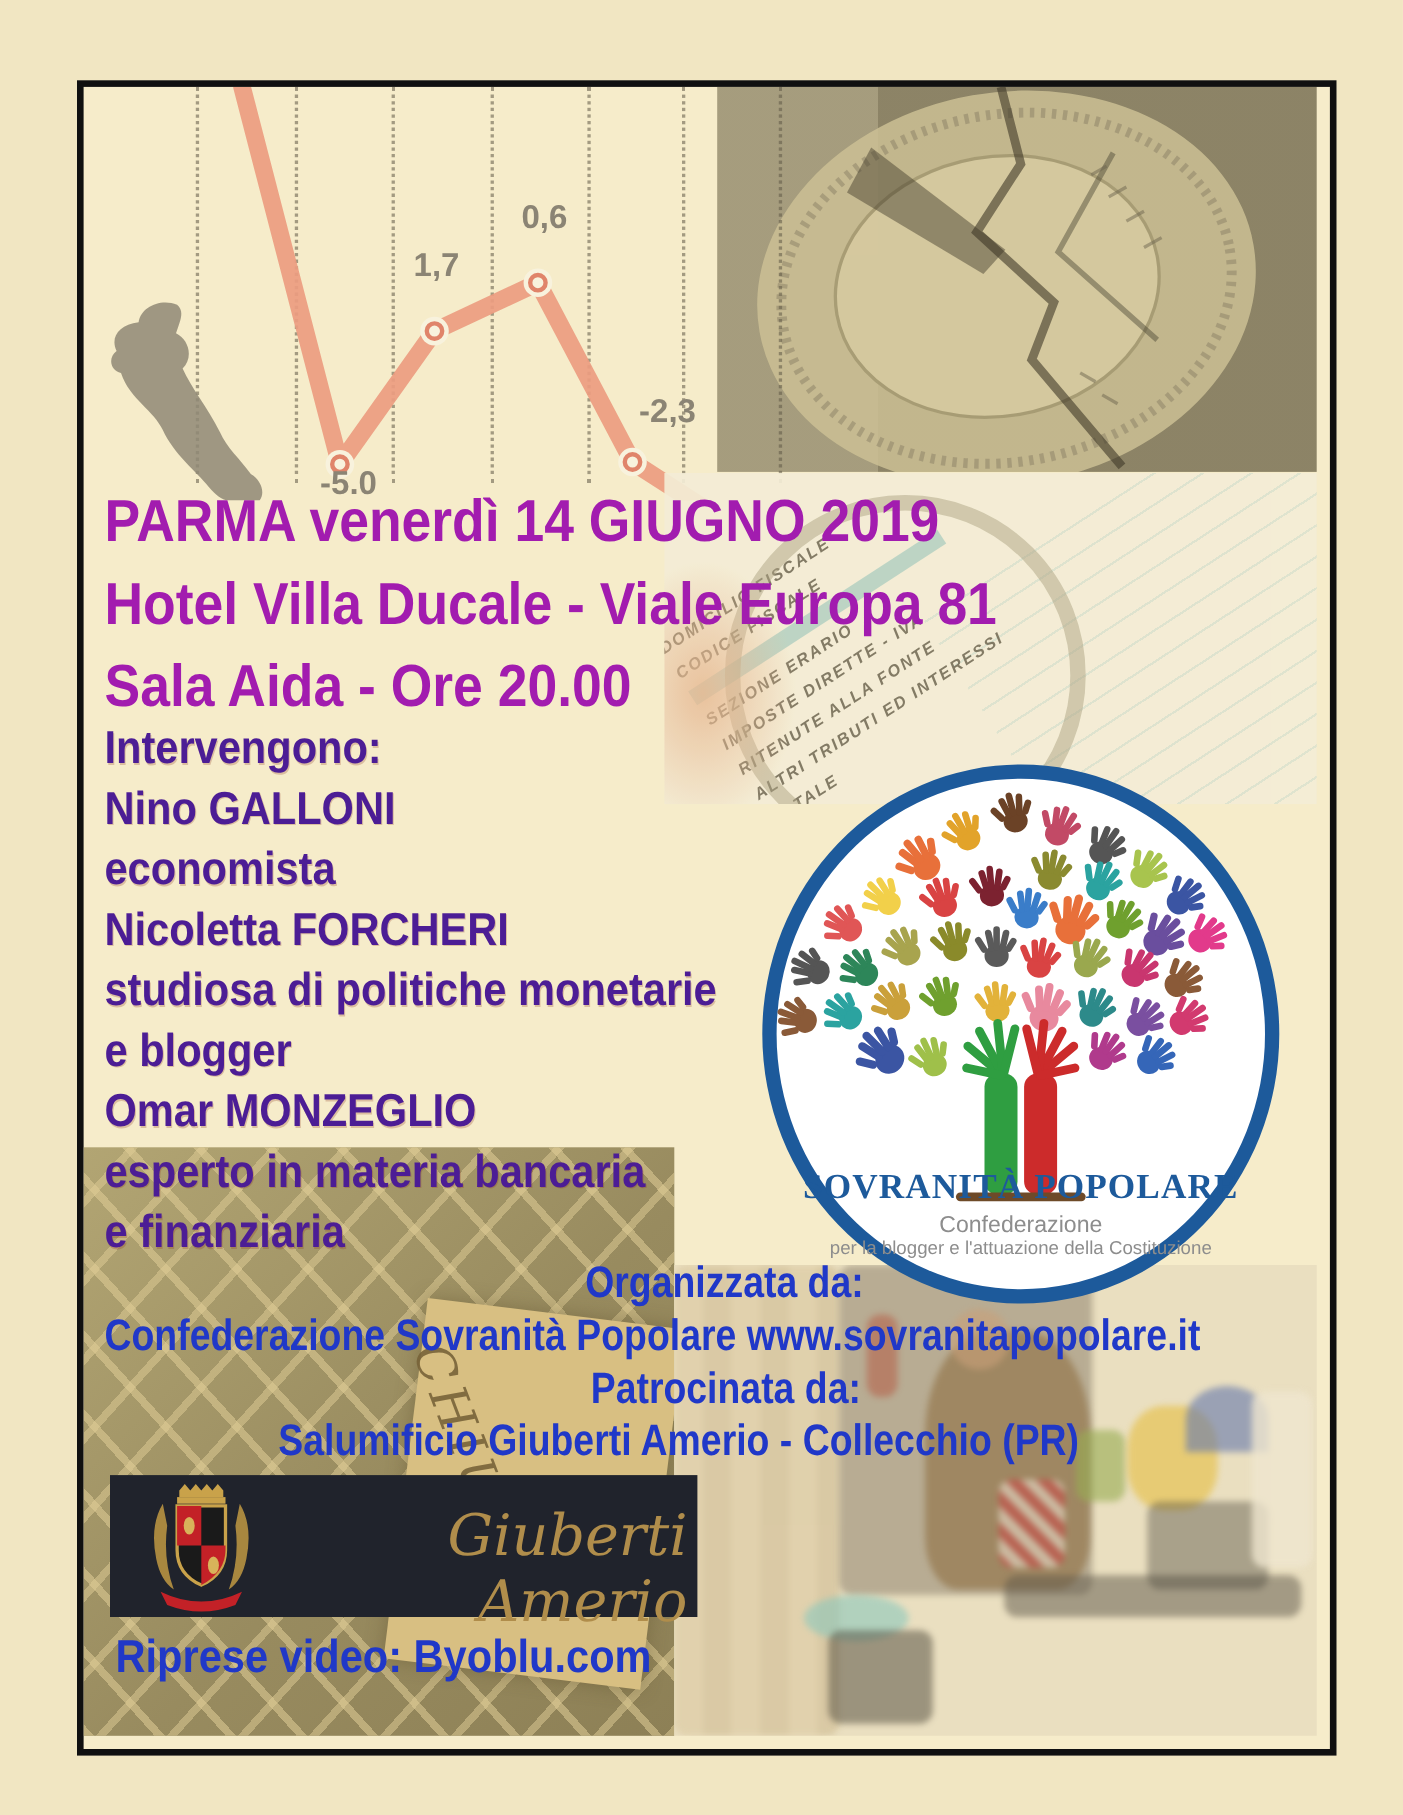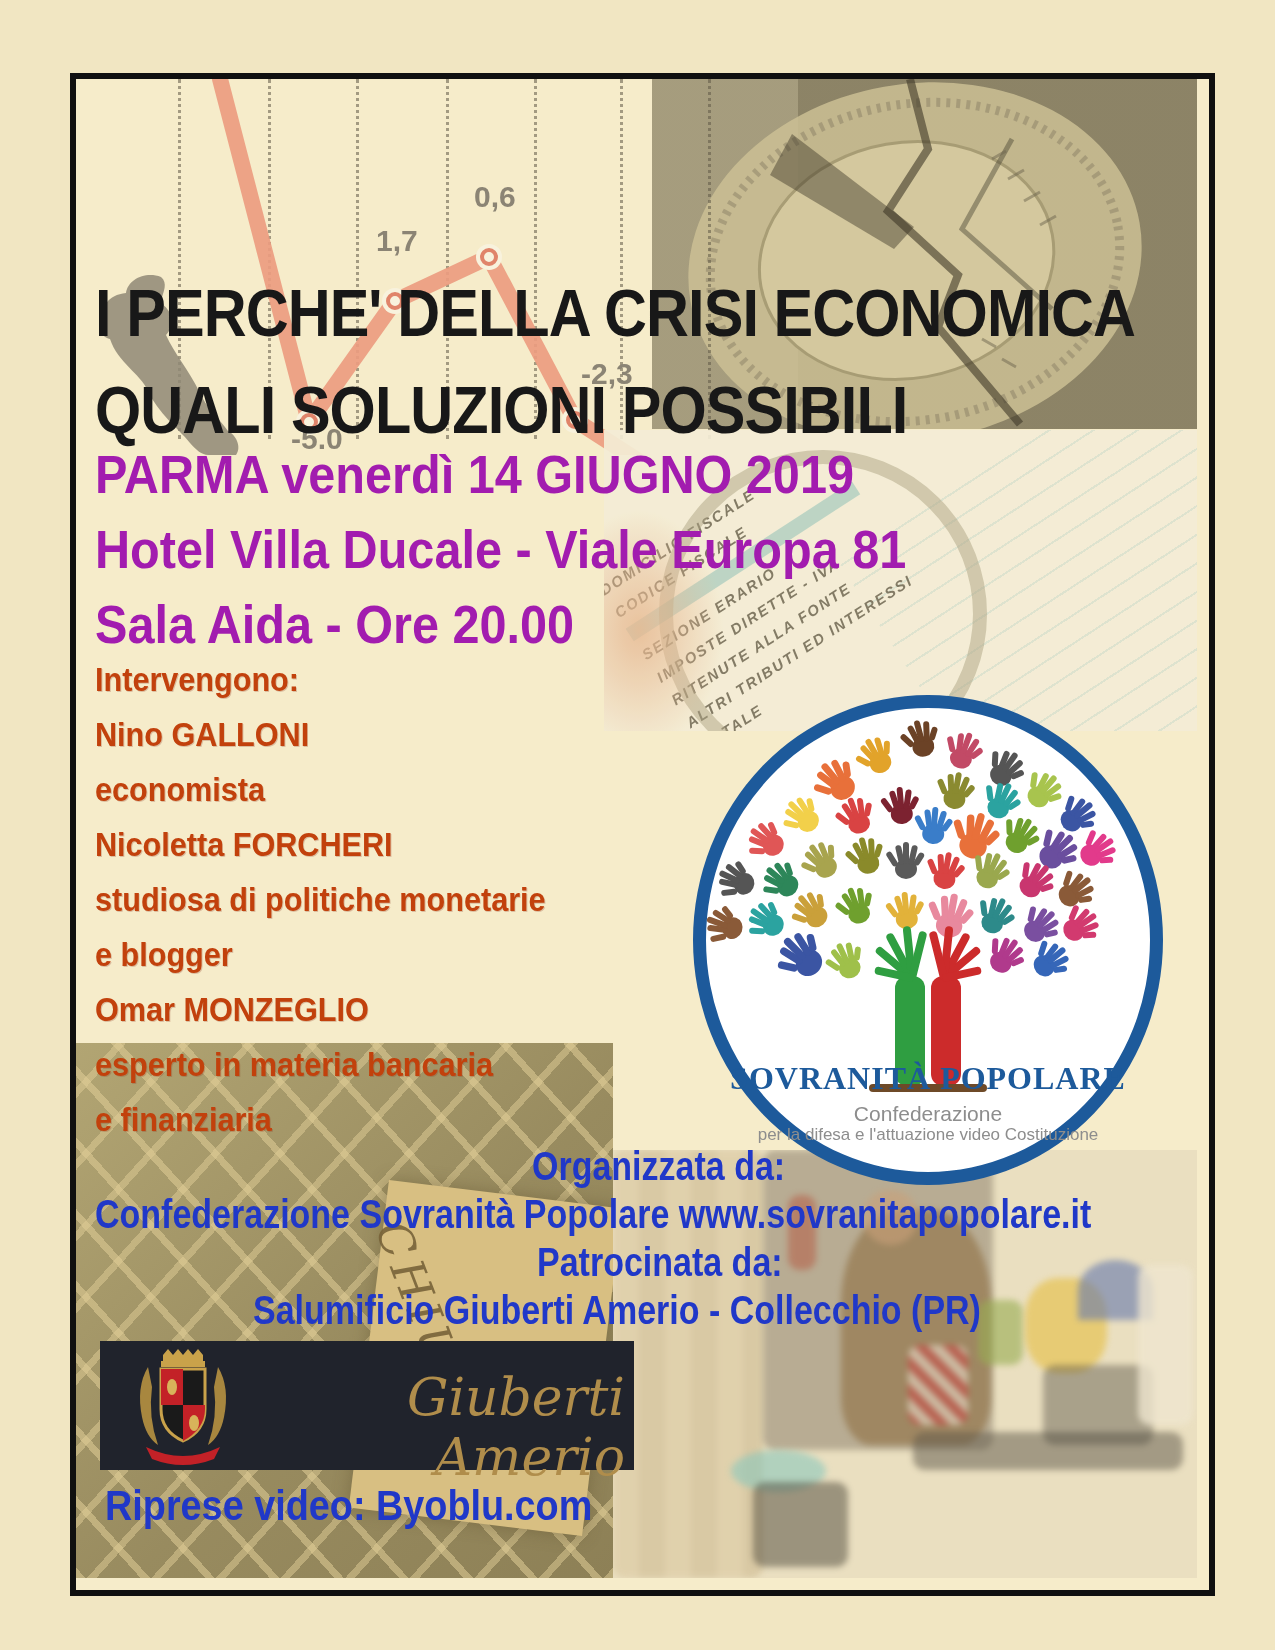--- a/index.html
+++ b/index.html
@@ -26,22 +26,22 @@
         border:14px solid rgba(168,157,126,.5);}
   .hand-blob{position:absolute;left:-50px;top:80px;width:170px;height:240px;border-radius:50%;
         background:radial-gradient(closest-side,rgba(231,182,142,.85),rgba(231,182,142,0));}
   
   .cond{display:inline-block;transform:scaleX(.9);transform-origin:left center;white-space:nowrap;}
   .cond85{display:inline-block;transform:scaleX(.85);transform-origin:left center;white-space:nowrap;}
   .title{position:absolute;left:19px;top:186px;font-size:66px;line-height:97px;font-weight:bold;
          color:#181818;letter-spacing:-1px;z-index:6;}
   .event{position:absolute;left:19px;top:358px;font-size:54px;line-height:75px;font-weight:bold;
          color:#a21caf;z-index:6;}
-  .speakers{position:absolute;left:19px;top:573px;font-size:34px;line-height:55px;font-weight:bold;
-         color:#c2410c;z-index:6;text-shadow:1px 1px 0 rgba(140,50,30,.25);}
+  .speakers{position:absolute;left:19px;top:573px;font-size:42px;line-height:55px;font-weight:bold;
+         color:#4c1d95;z-index:6;text-shadow:1px 1px 0 rgba(140,50,30,.25);}
   .organizers{position:absolute;left:19px;top:1063px;font-size:40px;line-height:48px;font-weight:bold;
          color:#2038c8;z-index:6;text-align:center;}
   .video{position:absolute;left:29px;top:1403px;font-size:42px;font-weight:bold;color:#2038c8;z-index:6;}
   
   .fence{position:absolute;left:0;top:964px;width:537px;height:535px;overflow:hidden;
      background:linear-gradient(135deg,#b2a573,#988b5f 55%,#8d8056);}
   .lattice{position:absolute;inset:0;
      background:
       repeating-linear-gradient(48deg,rgba(224,205,150,.55) 0 7px,transparent 7px 48px),
       repeating-linear-gradient(-48deg,rgba(224,205,150,.5) 0 7px,transparent 7px 48px);}
@@ -153,24 +153,20 @@
     <div class="blob" style="left:295px;top:195px;width:60px;height:80px;background:repeating-linear-gradient(45deg,#cc4444 0 10px,#f0e6d6 10px 20px);opacity:.55"></div>
     <div class="blob" style="left:365px;top:150px;width:45px;height:65px;background:#97ad52;opacity:.6"></div>
     <div class="blob" style="left:412px;top:128px;width:82px;height:95px;background:#e6c14c;opacity:.65;border-radius:40%"></div>
     <div class="blob" style="left:465px;top:110px;width:75px;height:60px;background:#6679ad;opacity:.6;border-radius:50% 50% 0 0"></div>
     <div class="blob" style="left:430px;top:215px;width:110px;height:80px;background:#4a463c;opacity:.4"></div>
     <div class="blob" style="left:118px;top:300px;width:95px;height:42px;background:#8cc8bc;opacity:.6;border-radius:50%"></div>
     <div class="blob" style="left:140px;top:332px;width:95px;height:85px;background:#4f4a3c;opacity:.5"></div>
     <div class="blob" style="left:525px;top:115px;width:55px;height:160px;background:#efe6cf;opacity:.8"></div>
   </div>
 
-  <div class="title">
-    <span class="line"><span class="cond">I PERCHE' DELLA CRISI ECONOMICA</span></span>
-    <span class="line"><span class="cond">QUALI SOLUZIONI POSSIBILI</span></span>
-  </div>
 
   <div class="event">
     <span class="line"><span class="cond">PARMA venerdì 14 GIUGNO 2019</span></span>
     <span class="line"><span class="cond">Hotel Villa Ducale - Viale Europa 81</span></span>
     <span class="line"><span class="cond">Sala Aida - Ore 20.00</span></span>
   </div>
 
   <div class="speakers">
     <span class="line"><span class="cond">Intervengono:</span></span>
     <span class="line"><span class="cond">Nino GALLONI</span></span>
@@ -267,21 +263,21 @@
             <rect x="-4" y="-52" width="8" height="54" rx="4" transform="rotate(6)"></rect>
             <rect x="-4" y="-48" width="8" height="50" rx="4" transform="rotate(-14)"></rect>
             <rect x="-4" y="-38" width="8" height="40" rx="4" transform="rotate(78)"></rect>
           </g>
         </g>
         <rect x="163" y="376" width="118" height="8" rx="4" fill="#6e4a28"></rect>
       </g>
     </svg>
     <div class="lg-name">SOVRANITÀ POPOLARE</div>
     <div class="lg-sub1">Confederazione</div>
-    <div class="lg-sub2">per la difesa e l'attuazione video Costituzione</div>
+    <div class="lg-sub2">per la blogger e l'attuazione della Costituzione</div>
   </div>
 
   <div class="sponsor">
     <svg width="110" height="120" viewBox="0 0 110 120" style="position:absolute;left:28px;top:6px">
       <path d="M20,20 Q8,40 14,70 Q18,90 30,98 Q20,70 24,40 Z" fill="#a8873f"></path>
       <path d="M90,20 Q102,40 96,70 Q92,90 80,98 Q90,70 86,40 Z" fill="#a8873f"></path>
       <path d="M35,8 l5,-6 5,6 5,-6 5,6 5,-6 5,6 5,-6 5,6 v6 h-40 z" fill="#c9a24a"></path>
       <rect x="33" y="14" width="44" height="6" fill="#c9a24a"></rect>
       <path d="M33,22 h44 v40 q0,22 -22,32 q-22,-10 -22,-32 z" fill="#1a1a1a" stroke="#c9a24a" stroke-width="3"></path>
       <path d="M33,22 h22 v36 h-22 z" fill="#c32127"></path>

